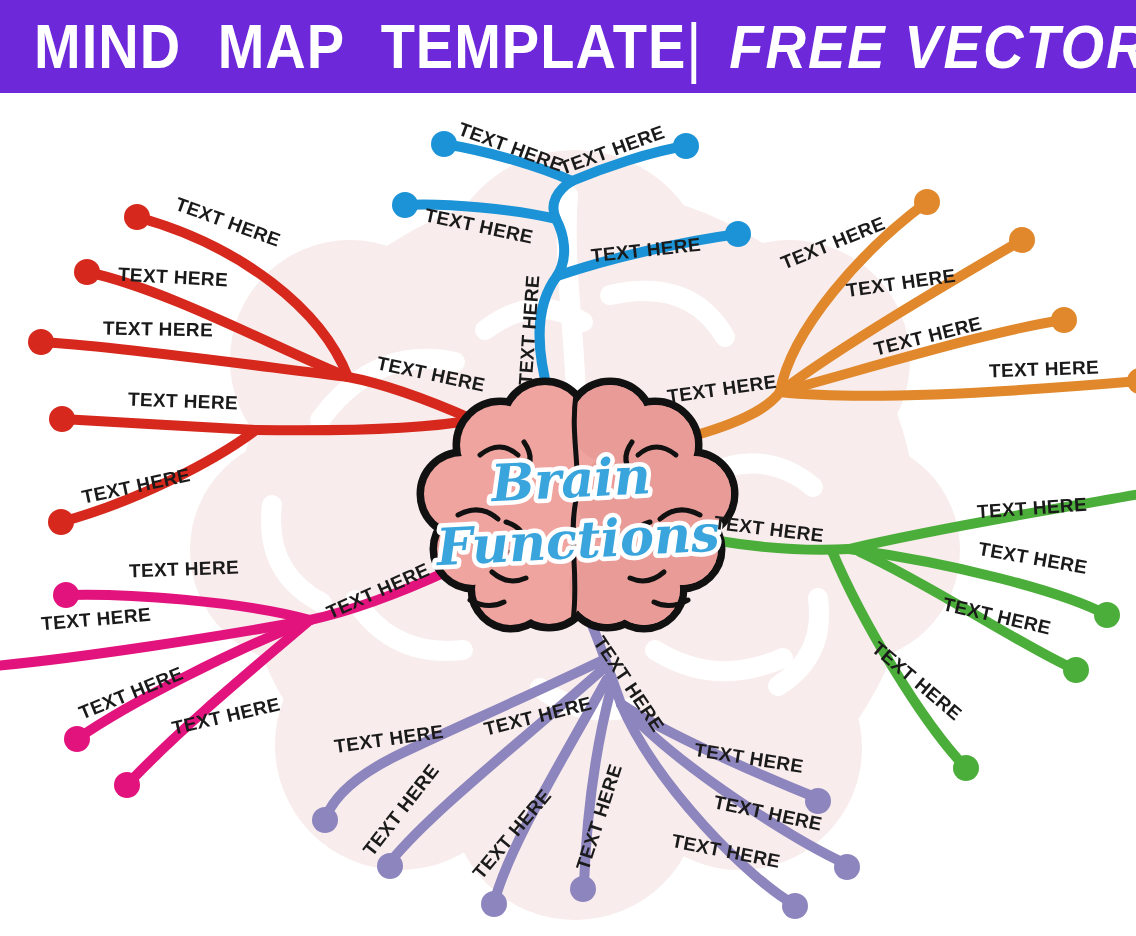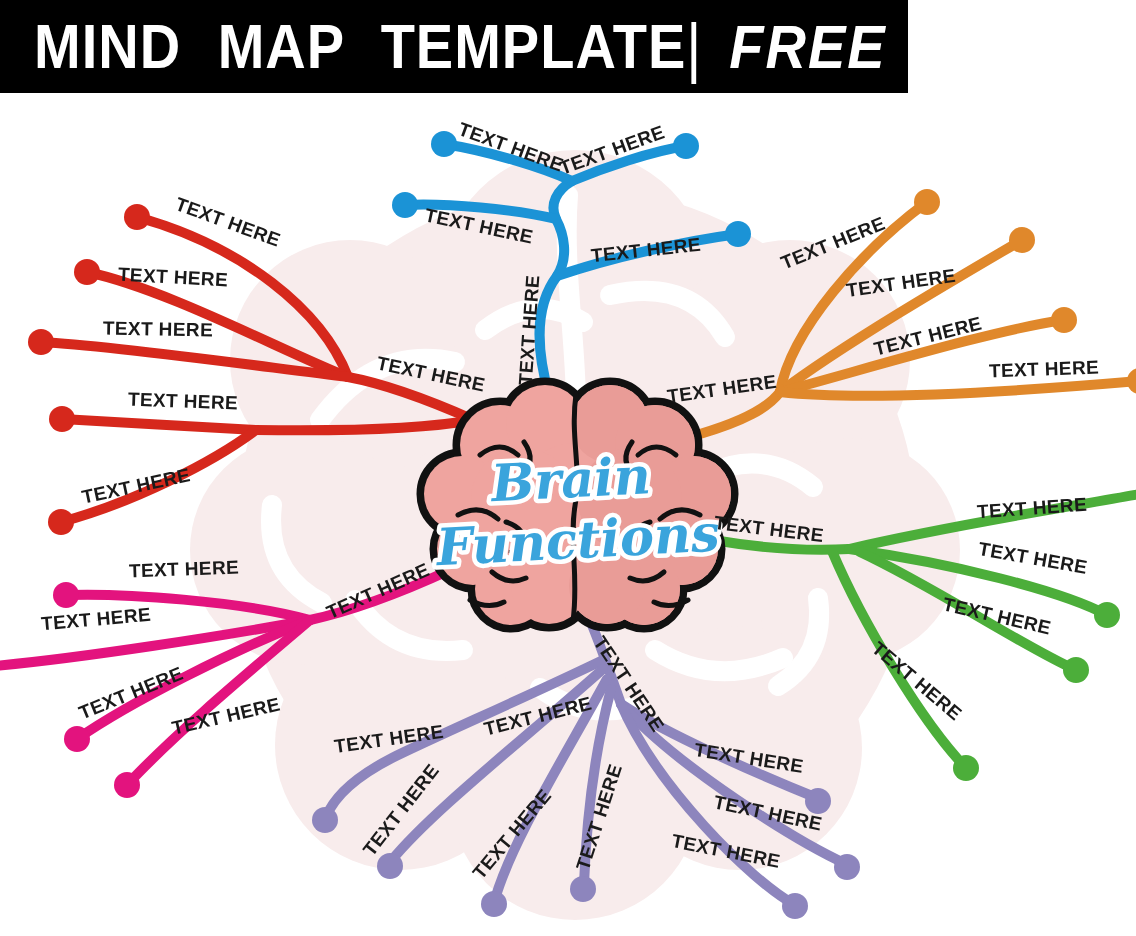--- a/index.html
+++ b/index.html
@@ -1,19 +1,19 @@
 <!DOCTYPE html>
 <html><head>
 <meta charset="utf-8">
 <style>
   html,body{margin:0;padding:0;background:#fff;}
   .canvas{position:relative;width:1136px;height:936px;background:#ffffff;overflow:hidden;
           font-family:"Liberation Sans",sans-serif;}
   .art{position:absolute;left:0;top:0;}
-  .banner{position:absolute;left:0;top:0;width:908px;height:93px;background:#000000;
+  .banner{position:absolute;left:0;top:0;width:1136px;height:93px;background:#6d28d9;
           display:flex;align-items:center;box-sizing:border-box;padding:0 30px 0 34px;z-index:5;}
   .banner-title{color:#fff;font-weight:900;font-size:56px;letter-spacing:1px;word-spacing:20px;
           white-space:nowrap;transform:scaleY(1.12);transform-origin:left center;}
   .banner-sep{color:#fff;font-weight:100;font-size:58px;margin:0 28px 0 auto;transform:scaleY(1.15);}
   .banner-subtitle{color:#fff;font-style:italic;font-weight:700;font-size:56px;letter-spacing:2px;
           white-space:nowrap;transform:scaleY(1.08);}
   .lbl{font-family:"Liberation Sans",sans-serif;font-weight:700;font-size:19px;
        text-anchor:middle;dominant-baseline:central;letter-spacing:0.4px;}
   .script{font-family:"DejaVu Serif",serif;font-style:italic;font-weight:bold;font-size:51px;
        text-anchor:middle;stroke:#ffffff;stroke-width:9;paint-order:stroke;stroke-linejoin:round;}

